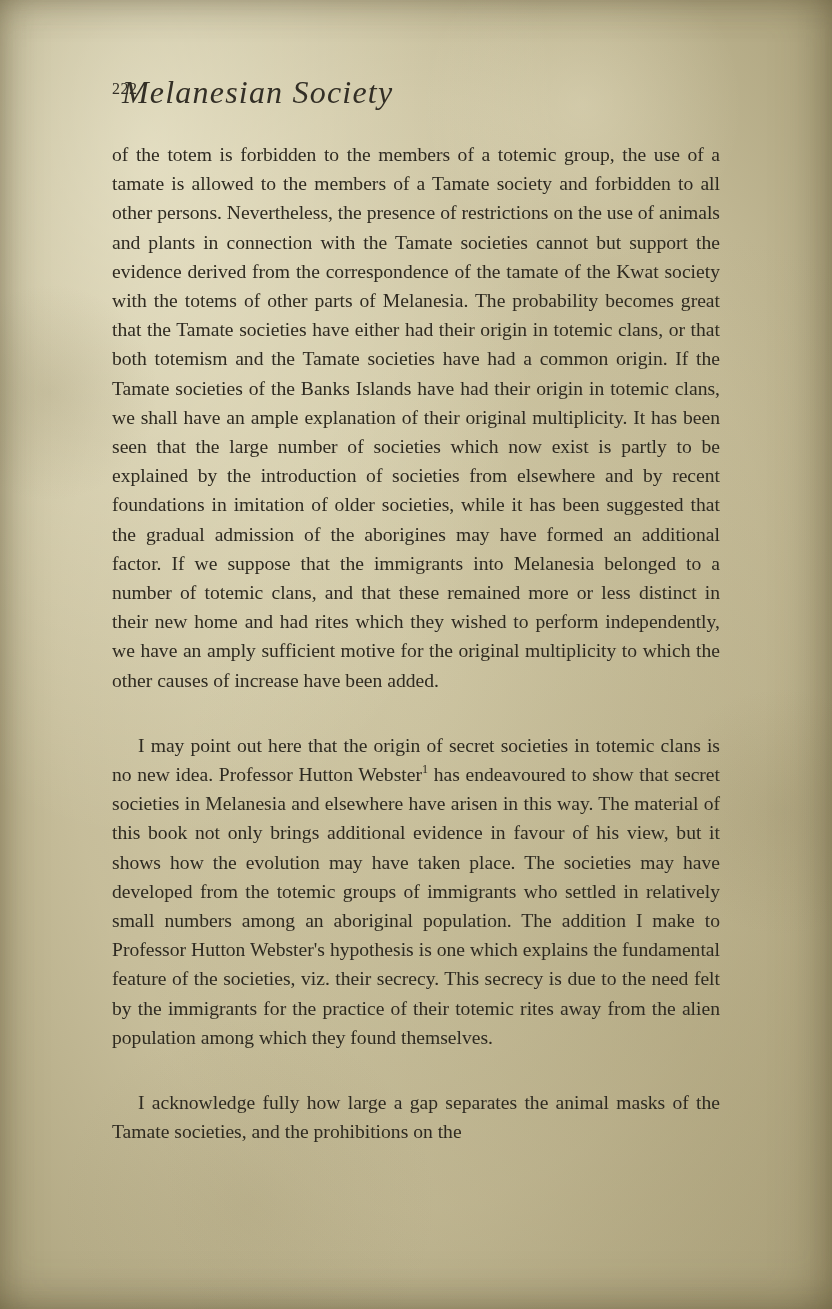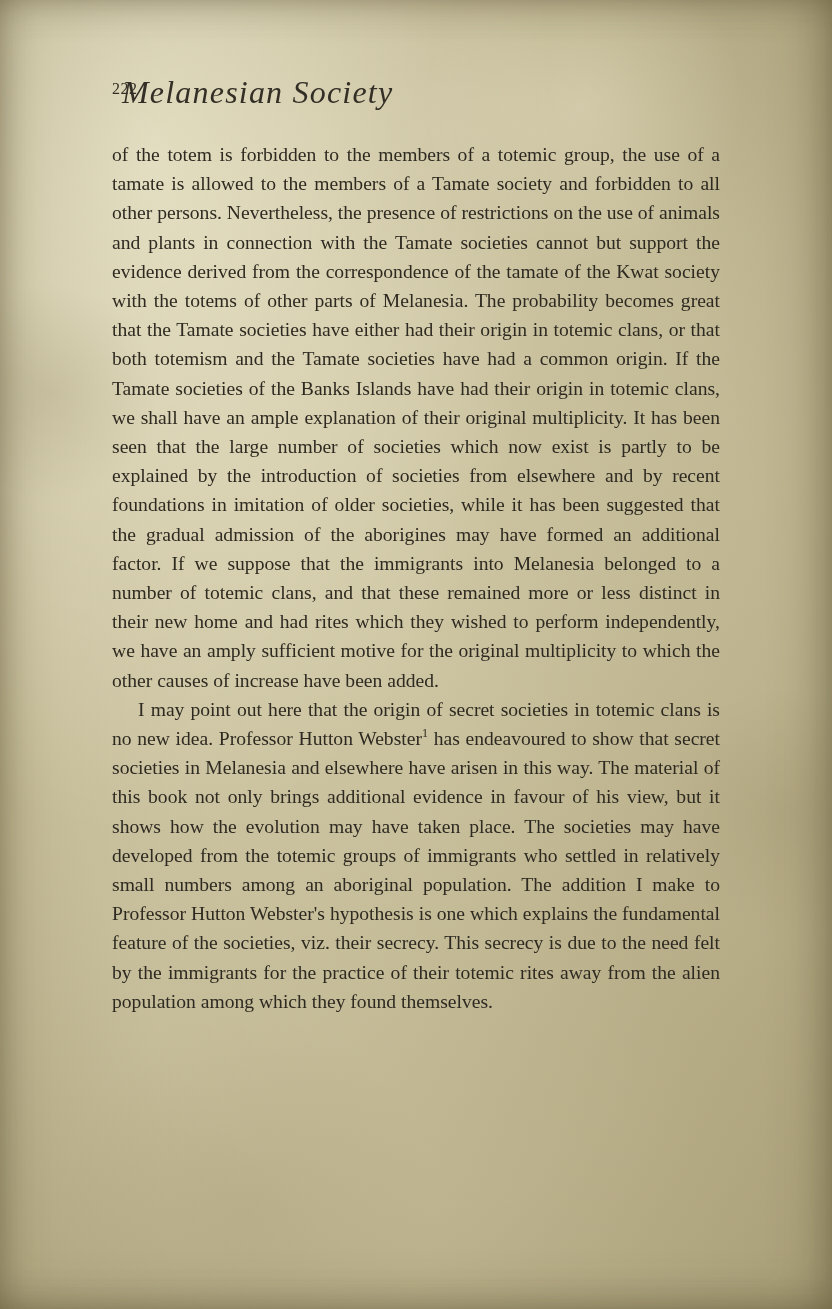--- a/index.html
+++ b/index.html
@@ -83,20 +83,21 @@
     line-height: 29.2px;
     text-align: justify;
     text-justify: inter-word;
     color: #2e2a21;
   }
   .body-text p {
     margin: 0;
   }
   .body-text p.indent {
     text-indent: 26px;
+    margin-top: 36px;
   }
   .it {
   }
   sup.fn {
     font-size: 0.62em;
     vertical-align: super;
     line-height: 0;
   }
   .footnote {
     margin-top: 22px;
@@ -124,18 +125,19 @@
       <span class="folio">222</span>
       <div class="head-title">Melanesian Society</div>
     </div>
 
     <div class="body-text">
 
       <p><span>of the totem is forbidden to the members of a totemic group, the use of a </span><span class="it">tamate</span><span> is allowed to the members of a </span><span class="it">Tamate</span><span> society and forbidden to all other persons.  Nevertheless, the presence of restrictions on the use of animals and plants in connection with the </span><span class="it">Tamate</span><span> societies cannot but support the evidence derived from the correspondence of the </span><span class="it">tamate</span><span> of the </span><span class="it">Kwat</span><span> society with the totems of other parts of Melanesia.  The probability becomes great that the </span><span class="it">Tamate</span><span> societies have either had their origin in totemic clans, or that both totemism and the </span><span class="it">Tamate</span><span> societies have had a common origin.  If the </span><span class="it">Tamate</span><span> societies of the Banks Islands have had their origin in totemic clans, we shall have an ample explanation of their original multiplicity.  It has been seen that the large number of societies which now exist is partly to be explained by the introduction of societies from elsewhere and by recent foundations in imitation of older societies, while it has been suggested that the gradual admission of the aborigines may have formed an additional factor.  If we suppose that the immigrants into Melanesia belonged to a number of totemic clans, and that these remained more or less distinct in their new home and had rites which they wished to perform independently, we have an amply sufficient motive for the original multiplicity to which the other causes of increase have been added.</span></p>
 
       <p class="indent"><span>I may point out here that the origin of secret societies in totemic clans is no new idea.  Professor Hutton Webster</span><sup class="fn">1</sup><span> has endeavoured to show that secret societies in Melanesia and elsewhere have arisen in this way.  The material of this book not only brings additional evidence in favour of his view, but it shows how the evolution may have taken place. The societies may have developed from the totemic groups of immigrants who settled in relatively small numbers among an aboriginal population.  The addition I make to Professor Hutton Webster's hypothesis is one which explains the fundamental feature of the societies, viz. their secrecy.  This secrecy is due to the need felt by the immigrants for the practice of their totemic rites away from the alien population among which they found themselves.</span></p>
 
+      <p class="indent"><span>I acknowledge fully how large a gap separates the animal masks of the </span><span class="it">Tamate</span><span> societies, and the prohibitions on the</span></p>
 
     </div>
 
 
   </div>
 </div>
 
 </body></html>

